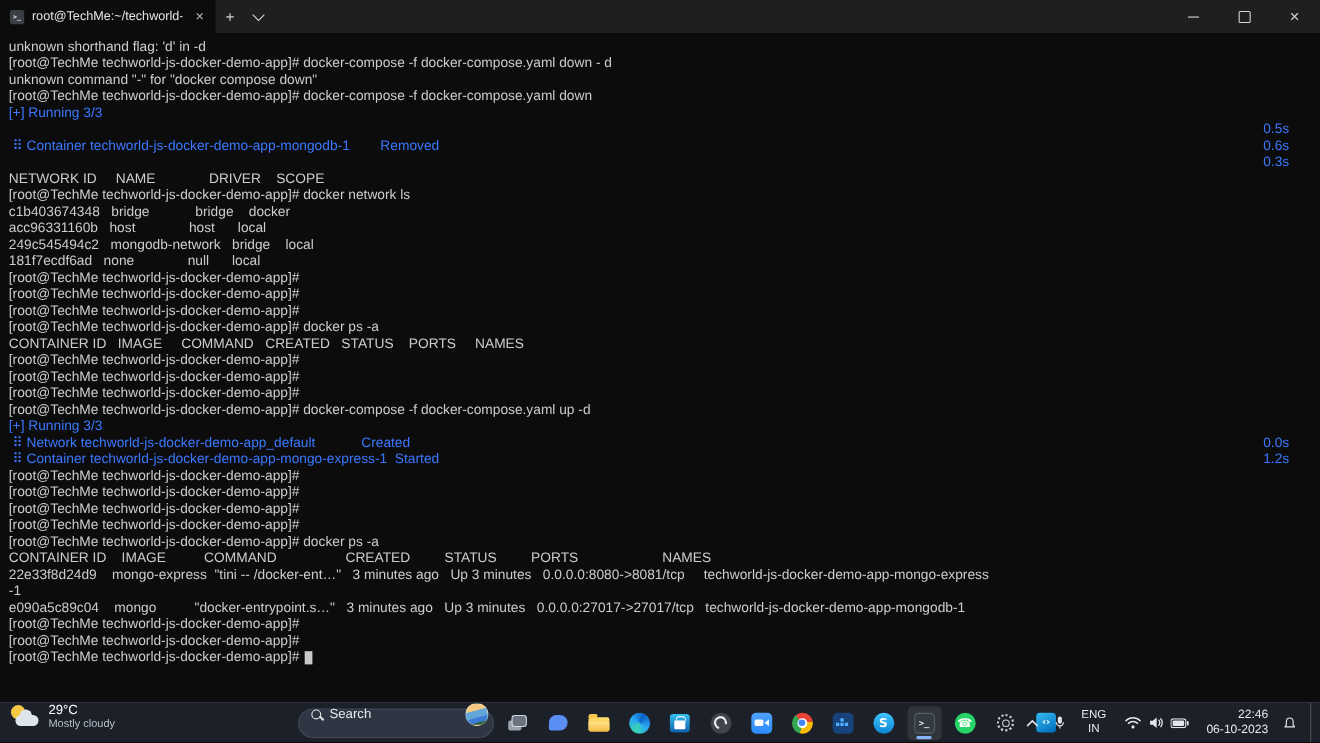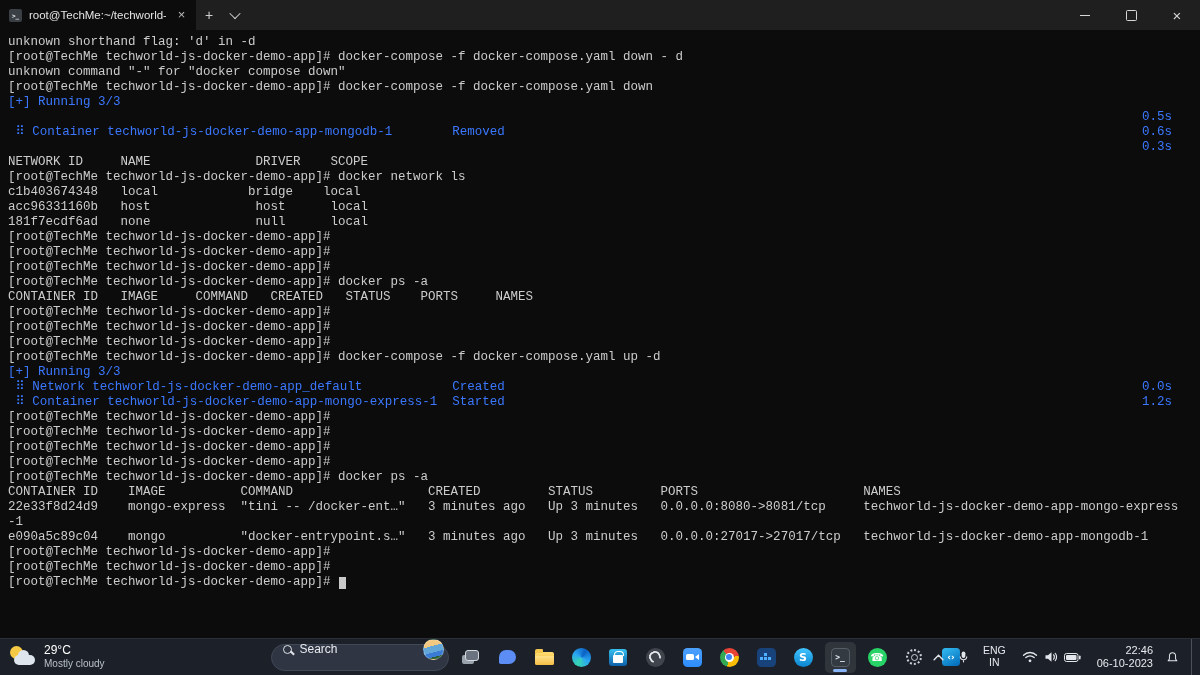--- a/index.html
+++ b/index.html
@@ -20,31 +20,31 @@
   .chev-down{width:8px;height:8px;border-right:1.5px solid #cfcfcf;border-bottom:1.5px solid #cfcfcf;transform:rotate(45deg) translate(-1px,-1px)}
   .win-controls{margin-left:auto;display:flex}
   .wc{width:46px;display:flex;align-items:center;justify-content:center}
   .wc-min::before{content:"";width:10px;height:1px;background:#d6d6d6}
   .wc-max::before{content:"";width:9px;height:9px;border:1px solid #d6d6d6;border-radius:1.5px}
   .wc-close{font-size:15px;color:#d6d6d6}
   .wc-close::before{content:"×"}
 
   
   .terminal{flex:1;background:#0c0c0c;padding:5px 4px 0 8px;overflow:hidden;
-    font-family:Liberation Mono, monospace;font-size:12.5px;line-height:15px}
+    font-family:Liberation Sans, sans-serif;font-size:12.5px;line-height:15px}
   .tl{display:flex;white-space:pre}
   .c-fg{color:#cccccc}
   .c-blue{color:#3b78ff}
   .tr{margin-left:auto;padding-right:24px}
   .cursor{display:inline-block;width:7px;height:12px;background:#c9c9c9;align-self:center;margin-left:1px}
 
   
   .taskbar{height:37px;flex:0 0 auto;background:#1c2028;border-top:1px solid rgba(255,255,255,.07);
     position:relative;display:flex;align-items:center;color:#e6e9ee}
-  .tb-left{position:absolute;left:10px;top:0;bottom:0;display:flex;align-items:center;gap:8px;background:none;border:0;color:inherit}
+  .tb-left{position:absolute;left:10px;top:0;bottom:0;display:flex;gap:8px;background:none;border:0;color:inherit}
   .wx{width:26px;height:26px;position:relative;flex:0 0 auto}
   .wx-sun{position:absolute;left:0;top:2px;width:13px;height:13px;border-radius:50%;background:#f6c945}
   .wx-cloud{position:absolute;left:4px;top:11px;width:21px;height:10px;border-radius:7px;background:#dfe5ec}
   .wx-cloud::before{content:"";position:absolute;left:4px;top:-5px;width:11px;height:11px;border-radius:50%;background:#dfe5ec}
   .wx-text{text-align:left;line-height:1.15}
   .wx-temp{font-size:12px;color:#fff}
   .wx-cond{font-size:10px;color:#b9c0ca}
 
   .tb-center{margin:0 auto;display:flex;align-items:center;gap:6px}
   .tb-app{width:31px;height:31px;border-radius:5px;display:flex;align-items:center;justify-content:center;
@@ -130,22 +130,23 @@
       <div class="tl"><span class="c-fg">unknown shorthand flag: 'd' in -d</span></div>
       <div class="tl"><span class="c-fg">[root@TechMe techworld-js-docker-demo-app]# docker-compose -f docker-compose.yaml down - d</span></div>
       <div class="tl"><span class="c-fg">unknown command "-" for "docker compose down"</span></div>
       <div class="tl"><span class="c-fg">[root@TechMe techworld-js-docker-demo-app]# docker-compose -f docker-compose.yaml down</span></div>
       <div class="tl"><span class="c-blue">[+] Running 3/3</span></div>
       <div class="tl"><span class="tr c-blue">0.5s</span></div>
       <div class="tl"><span class="c-blue"> ⠿ Container techworld-js-docker-demo-app-mongodb-1        Removed</span><span class="tr c-blue">0.6s</span></div>
       <div class="tl"><span class="tr c-blue">0.3s</span></div>
       <div class="tl"><span class="c-fg">NETWORK ID     NAME              DRIVER    SCOPE</span></div>
       <div class="tl"><span class="c-fg">[root@TechMe techworld-js-docker-demo-app]# docker network ls</span></div>
-      <div class="tl"><span class="c-fg">c1b403674348   local            bridge    local</span></div>
+      <div class="tl"><span class="c-fg">c1b403674348   bridge            bridge    docker</span></div>
       <div class="tl"><span class="c-fg">acc96331160b   host              host      local</span></div>
+      <div class="tl"><span class="c-fg">249c545494c2   mongodb-network   bridge    local</span></div>
       <div class="tl"><span class="c-fg">181f7ecdf6ad   none              null      local</span></div>
       <div class="tl"><span class="c-fg">[root@TechMe techworld-js-docker-demo-app]#</span></div>
       <div class="tl"><span class="c-fg">[root@TechMe techworld-js-docker-demo-app]#</span></div>
       <div class="tl"><span class="c-fg">[root@TechMe techworld-js-docker-demo-app]#</span></div>
       <div class="tl"><span class="c-fg">[root@TechMe techworld-js-docker-demo-app]# docker ps -a</span></div>
       <div class="tl"><span class="c-fg">CONTAINER ID   IMAGE     COMMAND   CREATED   STATUS    PORTS     NAMES</span></div>
       <div class="tl"><span class="c-fg">[root@TechMe techworld-js-docker-demo-app]#</span></div>
       <div class="tl"><span class="c-fg">[root@TechMe techworld-js-docker-demo-app]#</span></div>
       <div class="tl"><span class="c-fg">[root@TechMe techworld-js-docker-demo-app]#</span></div>
       <div class="tl"><span class="c-fg">[root@TechMe techworld-js-docker-demo-app]# docker-compose -f docker-compose.yaml up -d</span></div>

